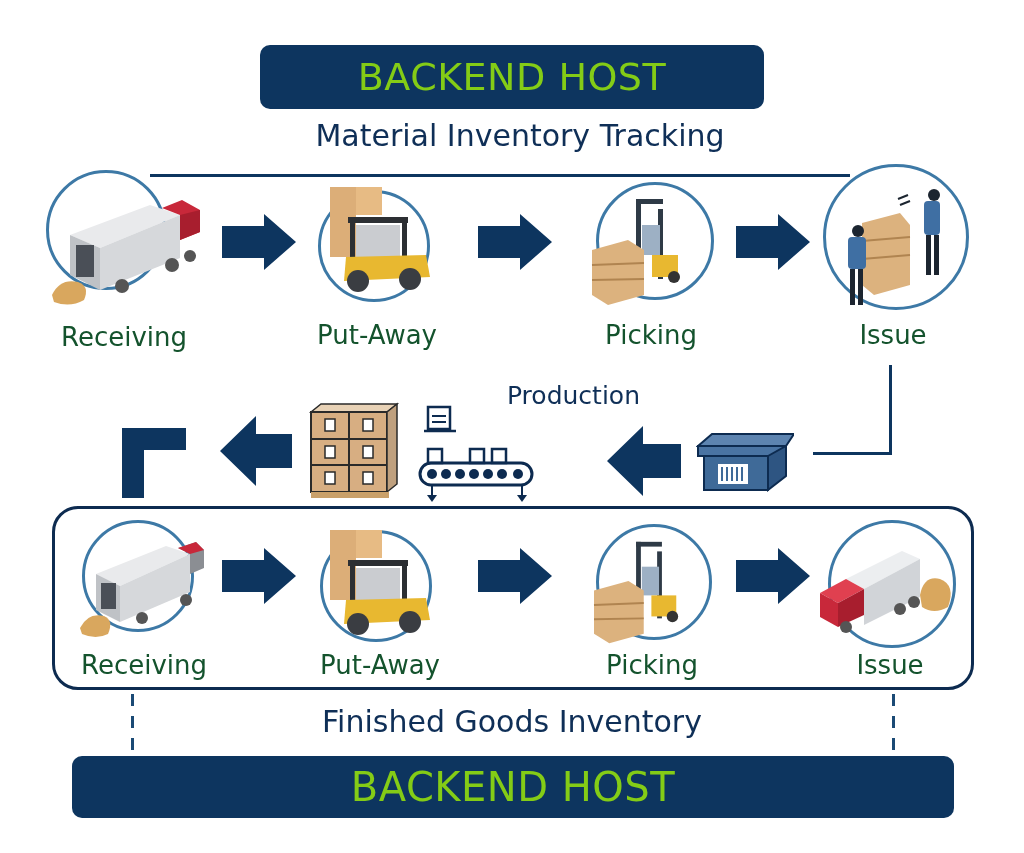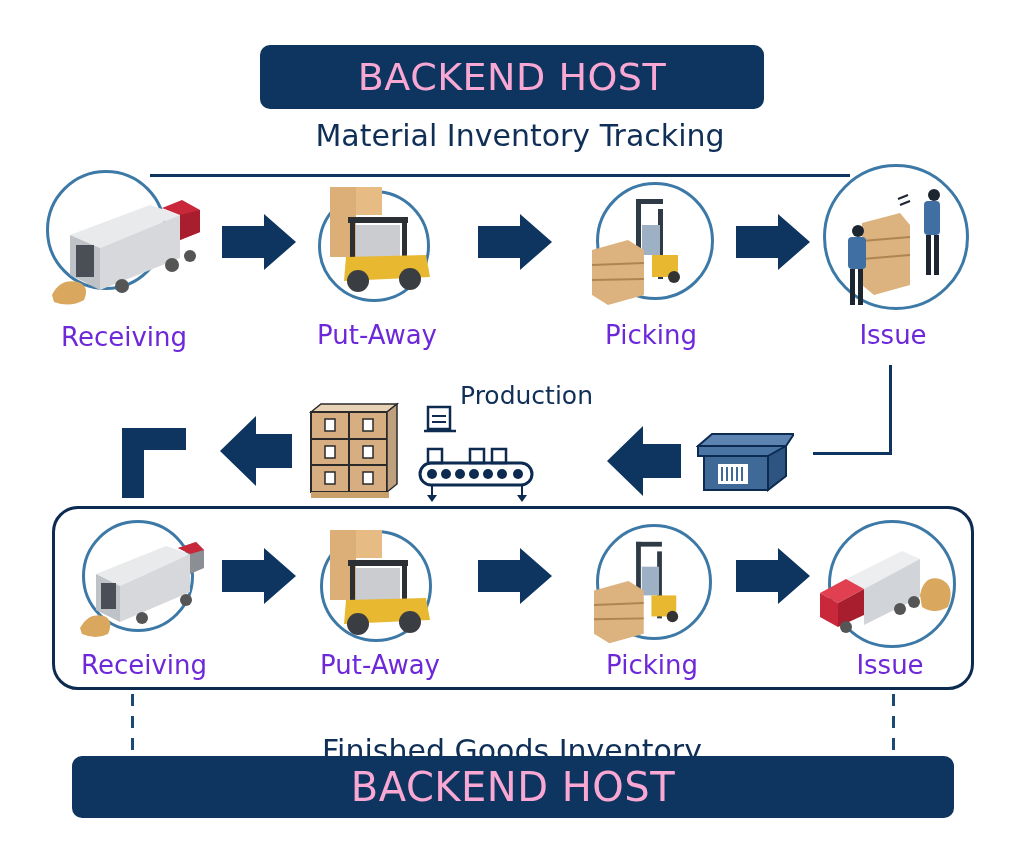--- a/index.html
+++ b/index.html
@@ -1,34 +1,34 @@
 <!DOCTYPE html>
 <html><head>
 <meta charset="utf-8">
 <style>
   html, body { margin: 0; padding: 0; background: #ffffff; }
   body { width: 1024px; height: 853px; position: relative; overflow: hidden;
          font-family: "DejaVu Sans", sans-serif; color: #0f2f57; }
   .abs { position: absolute; }
-  .host-bar { background: #0d355f; color: #f9a8d4; border-radius: 10px;
+  .host-bar { background: #0d355f; color: #84cc16; border-radius: 10px;
               display: flex; align-items: center; justify-content: center;
               font-family: "DejaVu Sans", sans-serif; font-weight: 500; letter-spacing: 0.5px; }
   .host-top { left: 260px; top: 45px; width: 504px; height: 64px; font-size: 38px; }
   .host-bottom { left: 72px; top: 756px; width: 882px; height: 62px; font-size: 40px; }
   .section-title { font-size: 30px; color: #0f2f57; white-space: nowrap; text-align: center; }
   .title-top { left: 208px; top: 118px; width: 624px; }
-  .title-bottom { left: 200px; top: 704px; width: 624px; margin-top: 29px; }
-  .label { font-size: 26px; color: #6d28d9; text-align: center; width: 180px; white-space: nowrap; }
+  .title-bottom { left: 200px; top: 704px; width: 624px; }
+  .label { font-size: 26px; color: #14532d; text-align: center; width: 180px; white-space: nowrap; }
   .circle { border: 3px solid #3d79a6; border-radius: 50%; box-sizing: border-box; background: transparent; }
   .flow-arrow { width: 74px; height: 56px; }
   .line { background: #0d355f; }
   .bottom-frame { left: 52px; top: 506px; width: 922px; height: 184px;
                   border: 3px solid #0d2b50; border-radius: 26px; box-sizing: border-box; }
   .dash { width: 3px; background: repeating-linear-gradient(#1b4a75 0 12px, transparent 12px 22px); }
-  .prod-label { font-size: 25px; color: #0f2f57; text-align: left; line-height: 32px; }
+  .prod-label { font-size: 25px; color: #0f2f57; text-align: right; line-height: 32px; }
   svg { display: block; }
 </style>
 </head>
 <body>
 
 <div class="abs host-bar host-top">
   <span>BACKEND HOST</span>
 </div>
 <div class="abs section-title title-top">Material Inventory Tracking</div>
 

